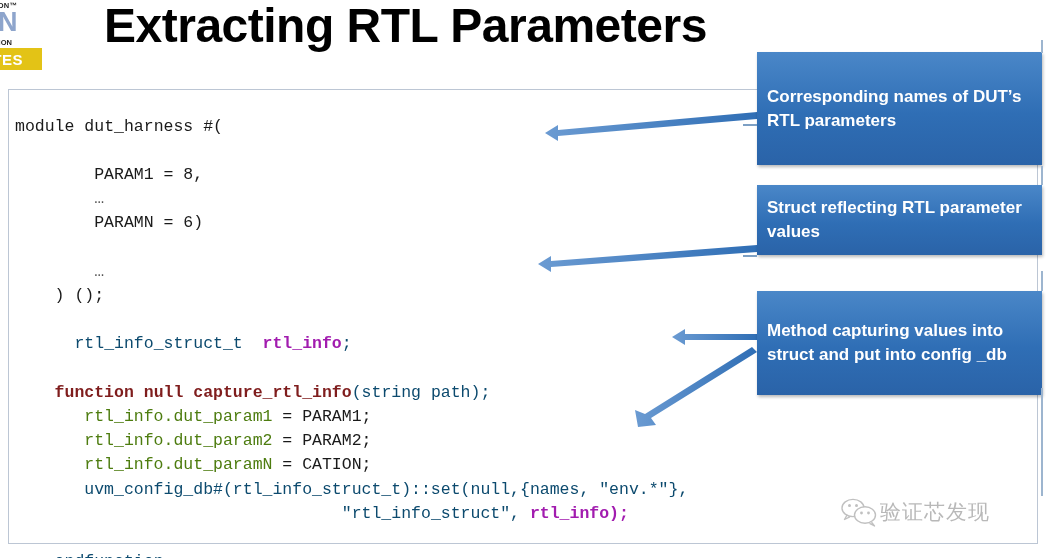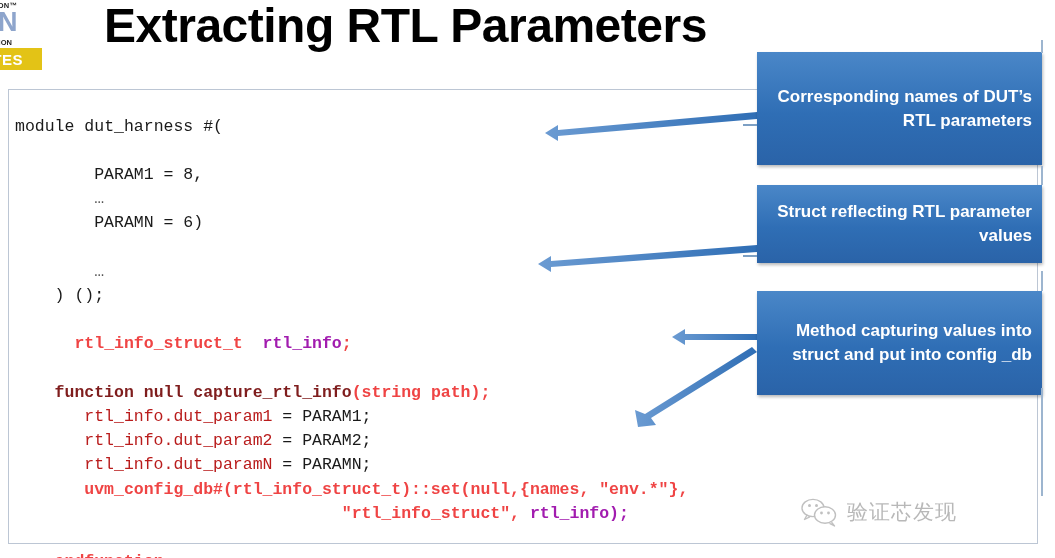--- a/index.html
+++ b/index.html
@@ -98,45 +98,45 @@
     position: absolute;
     left: 6px;
     top: 8px;
     font-family: "Liberation Mono", "DejaVu Sans Mono", monospace;
     font-size: 16.5px;
     line-height: 24.2px;
     color: #1a1a1a;
     white-space: pre;
   }
   .kw   { color: #7f1d1d; font-weight: bold; }
-  .gr   { color: #b91c1c; }
+  .gr   { color: #4d7c0f; }
   .grb  { color: #a21caf; font-weight: bold; }
   .bk   { color: #1a1a1a; margin-top: 18px; }
-  .bkb  { color: #ef4444; font-weight: bold; }
+  .bkb  { color: #0c4a6e; font-weight: normal; }
   .dots { color: #555; letter-spacing: 1px; }
 
   
   .callout {
     position: absolute;
     background: linear-gradient(to bottom, #4a87c8 0%, #2f6eb5 55%, #2a63a8 100%);
     color: #ffffff;
     font-weight: bold;
     font-size: 17px;
     line-height: 24px;
-    text-align: right;
+    text-align: left;
     display: flex;
     align-items: center;
     justify-content: center;
     padding: 4px 10px;
     box-sizing: border-box;
     box-shadow: 1px 2px 3px rgba(0,0,0,.28);
     font-family: "Liberation Sans", sans-serif;
   }
   #callout-1 { left: 757px; top: 52px;  width: 285px; height: 113px; }
-  #callout-2 { left: 757px; top: 185px; width: 285px; height: 78px;  }
+  #callout-2 { left: 757px; top: 185px; width: 285px; height: 70px;  }
   #callout-3 { left: 757px; top: 291px; width: 285px; height: 104px;  }
 
   
   .edge-line {
     position: absolute;
     width: 14px;
     height: 1.5px;
     background: #7da0c4;
   }
 
@@ -153,25 +153,24 @@
     position: absolute;
     left: 0; top: 0;
     width: 1055px;
     height: 558px;
     pointer-events: none;
   }
 
   
   #watermark {
     position: absolute;
-    left: 800px;
+    left: 840px;
     top: 497px;
     display: flex;
     align-items: center;
-    gap: 7px;
     opacity: .62;
   }
   #watermark .wm-text {
     font-family: "DejaVu Sans", sans-serif;
     font-size: 21px;
     color: #8e8e8e;
     letter-spacing: 1px;
     white-space: nowrap;
   }
 </style>
@@ -199,21 +198,21 @@
         <span class="bk">PARAMN = 6)</span>
 
         <span class="dots">…</span>
     <span class="bk">) ();</span>
 
       <span class="bkb">rtl_info_struct_t</span><span class="bk">  </span><span class="grb">rtl_info</span><span class="bkb">;</span>
 
     <span class="kw">function</span><span class="kw"> </span><span class="kw">null</span><span class="kw"> </span><span class="kw">capture_rtl_info</span><span class="bkb">(string path);</span>
        <span class="gr">rtl_info.dut_param1</span><span class="bk"> </span><span class="bk">= PARAM1;</span>
        <span class="gr">rtl_info.dut_param2</span><span class="bk"> </span><span class="bk">= PARAM2;</span>
-       <span class="gr">rtl_info.dut_paramN</span><span class="bk"> </span><span class="bk">= PARAMN;</span>
+       <span class="gr">rtl_info.dut_paramN</span><span class="bk"> </span><span class="bk">= CATION;</span>
        <span class="bkb">uvm_config_db#(rtl_info_struct_t)::set(null,{names, "env.*"},</span>
                                  <span class="bkb">"rtl_info_struct",</span><span class="bkb"> </span><span class="grb">rtl_info);</span>
 
     <span class="bkb">endfunction</span>
 
 
 </pre>
   </div>
 
   <svg id="arrows" viewBox="0 0 1055 558">

